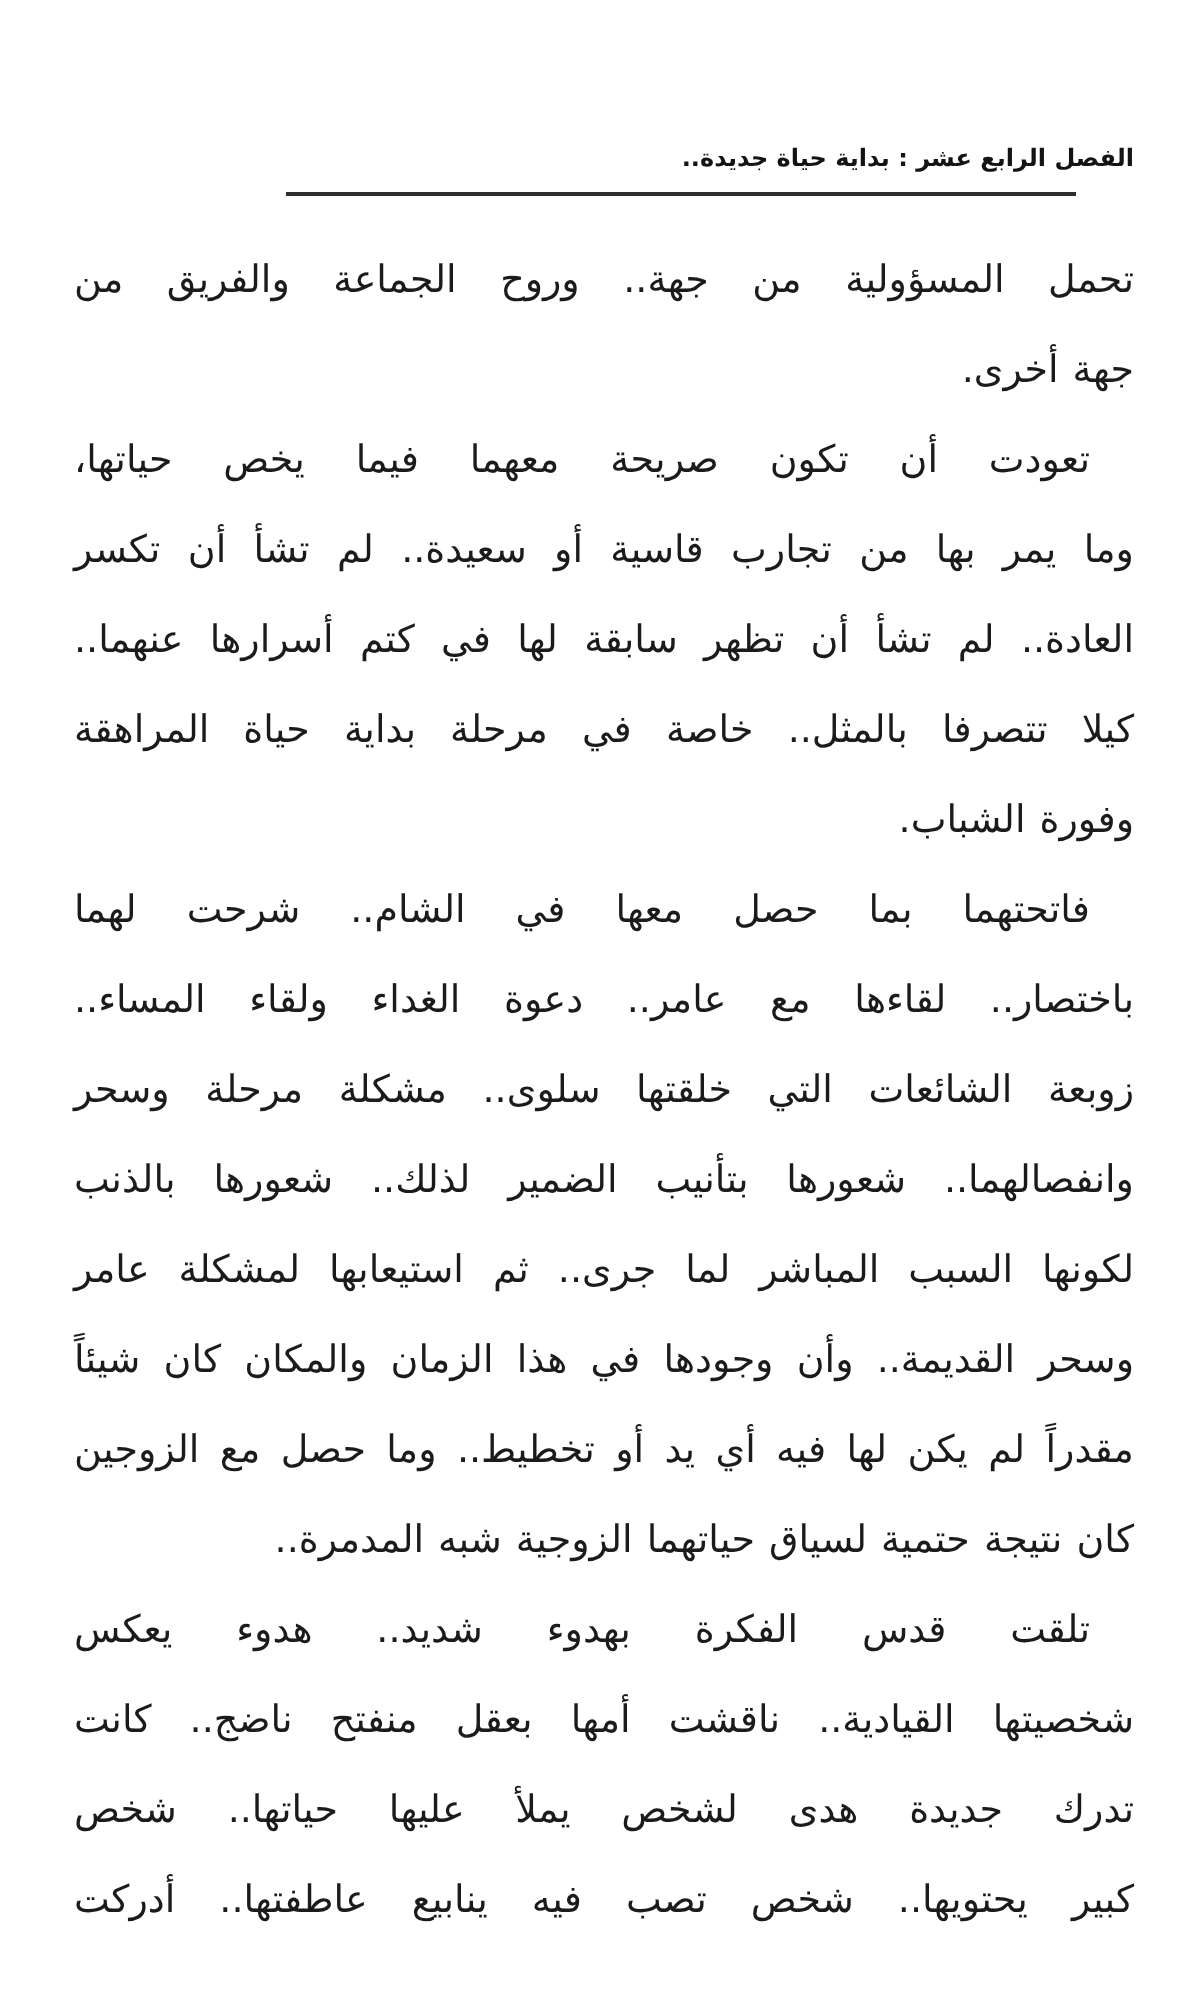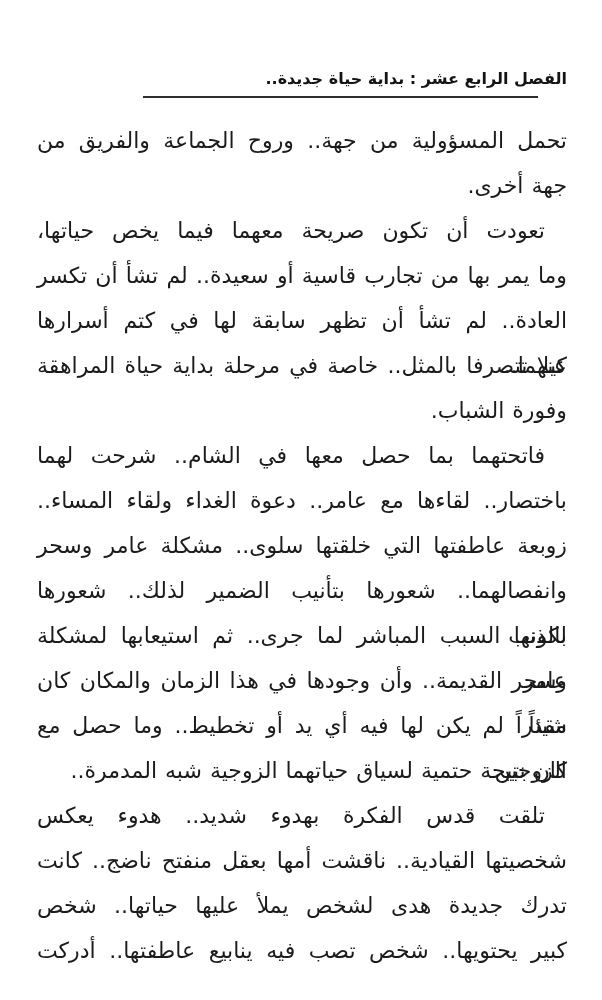--- a/index.html
+++ b/index.html
@@ -18,21 +18,21 @@
     overflow: hidden;
   }
   .chapter-header {
     position: absolute;
     top: 66px;
     right: 35px;
     left: 37px;
     text-align: right;
   }
   .chapter-title {
-    font-size: 16px;
+    font-size: 12px;
     font-weight: bold;
     line-height: 26px;
     color: #141414;
     letter-spacing: 0;
   }
   .header-rule {
     position: absolute;
     top: 96px;
     left: 143px;
     width: 395px;
@@ -45,21 +45,21 @@
     right: 35px;
     left: 37px;
   }
   .para {
     margin: 0;
     padding: 0;
   }
   .line {
     height: 45px;
     line-height: 45px;
-    font-size: 22px;
+    font-size: 19px;
     white-space: normal;
     text-align: justify;
     text-align-last: justify;
     -moz-text-align-last: justify;
     word-spacing: 1px;
   }
   .line.first {
     text-indent: 22px;
   }
   .line.last {
@@ -90,21 +90,21 @@
       <span class="line first" style="display:block">تعودت أن تكون صريحة معهما فيما يخص حياتها،</span>
       <span class="line full" style="display:block">وما يمر بها من تجارب قاسية أو سعيدة.. لم تشأ أن تكسر</span>
       <span class="line full" style="display:block">العادة.. لم تشأ أن تظهر سابقة لها في كتم أسرارها عنهما..</span>
       <span class="line full" style="display:block">كيلا تتصرفا بالمثل.. خاصة في مرحلة بداية حياة المراهقة</span>
       <span class="line last" style="display:block">وفورة الشباب.</span>
     </p>
 
     <p class="para">
       <span class="line first" style="display:block">فاتحتهما بما حصل معها في الشام.. شرحت لهما</span>
       <span class="line full" style="display:block">باختصار.. لقاءها مع عامر.. دعوة الغداء ولقاء المساء..</span>
-      <span class="line full" style="display:block">زوبعة عاطفتها التي خلقتها سلوى.. مشكلة عامر وسحر</span>
+      <span class="line full" style="display:block">زوبعة الشائعات التي خلقتها سلوى.. مشكلة مرحلة وسحر</span>
       <span class="line full" style="display:block">وانفصالهما.. شعورها بتأنيب الضمير لذلك.. شعورها بالذنب</span>
       <span class="line full" style="display:block">لكونها السبب المباشر لما جرى.. ثم استيعابها لمشكلة عامر</span>
       <span class="line full" style="display:block">وسحر القديمة.. وأن وجودها في هذا الزمان والمكان كان شيئاً</span>
       <span class="line full" style="display:block">مقدراً لم يكن لها فيه أي يد أو تخطيط.. وما حصل مع الزوجين</span>
       <span class="line last" style="display:block">كان نتيجة حتمية لسياق حياتهما الزوجية شبه المدمرة..</span>
     </p>
 
     <p class="para">
       <span class="line first" style="display:block">تلقت قدس الفكرة بهدوء شديد.. هدوء يعكس</span>
       <span class="line full" style="display:block">شخصيتها القيادية.. ناقشت أمها بعقل منفتح ناضج.. كانت</span>

